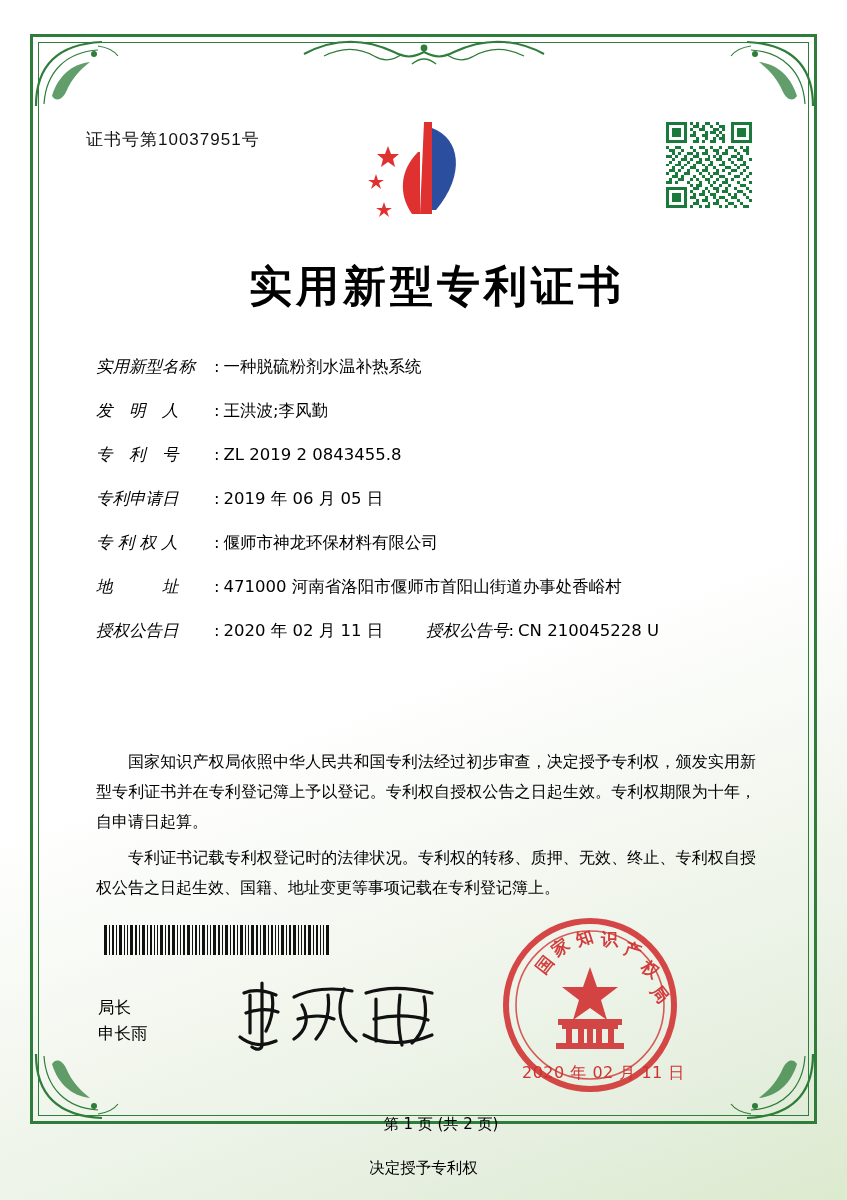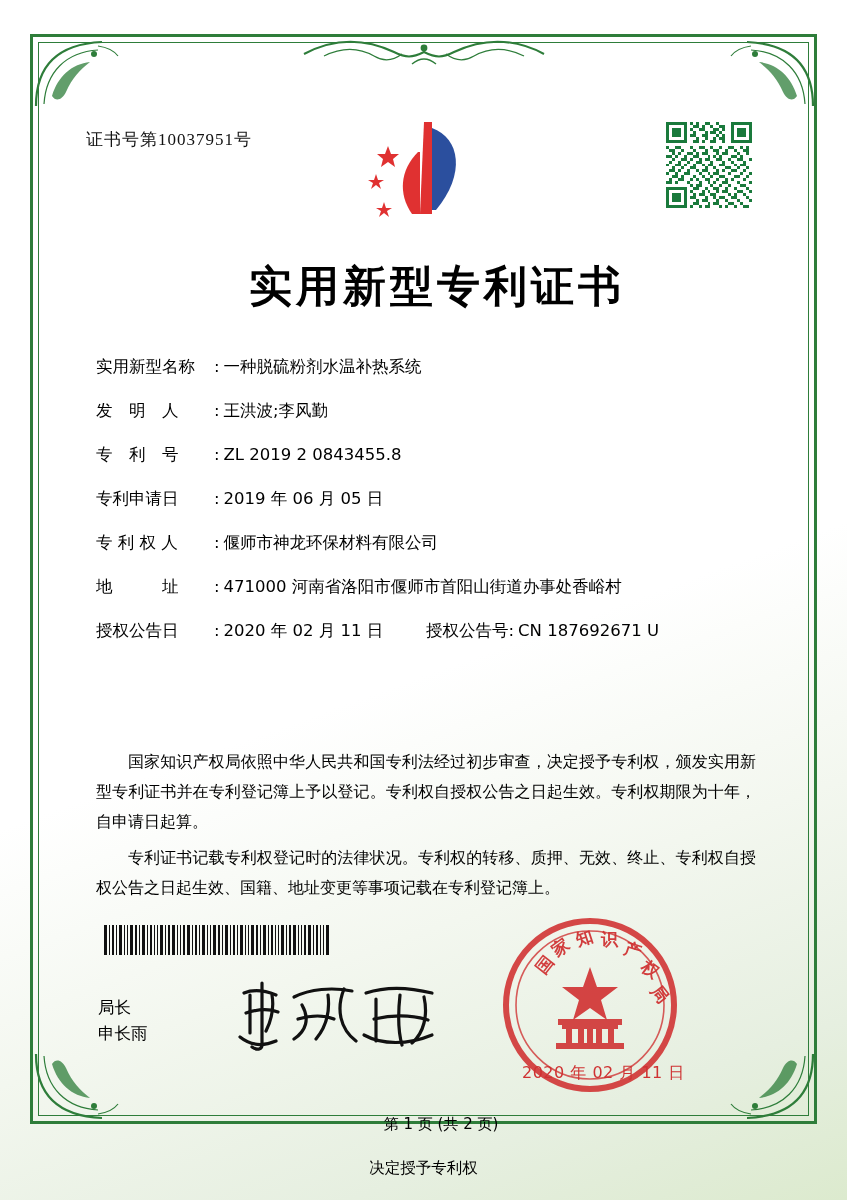--- a/index.html
+++ b/index.html
@@ -54,21 +54,21 @@
   }
   .top-flourish svg { width: 100%; height: 100%; display: block; }
 
   
   .cert-number {
     position: absolute;
     left: 86px; top: 128px;
     font-size: 17px;
     color: #111;
     letter-spacing: 1px;
-    font-family: Liberation Serif, serif;
+    font-family: Liberation Sans, sans-serif;
   }
 
   .logo {
     position: absolute;
     left: 362px; top: 118px;
     width: 120px; height: 110px;
   }
   .logo svg { width: 100%; height: 100%; display: block; }
 
   .qr {
@@ -102,20 +102,21 @@
     align-items: baseline;
     margin-bottom: 22px;
     font-size: 16.5px;
     color: #000;
     font-family: "DejaVu Sans", sans-serif;
   }
   .field-label {
     width: 118px;
     flex: 0 0 118px;
     white-space: nowrap;
+    font-style: italic;
   }
   .field-colon { margin-right: 4px; }
   .field-value { flex: 1; }
 
   .field-row-double {
     display: flex;
     align-items: baseline;
     font-size: 16.5px;
     margin-bottom: 32px;
   }
@@ -520,21 +521,21 @@
 
     <div class="field-row-double">
       <div class="fr-left">
         <span class="field-label">授权公告日</span>
         <span class="field-colon">:</span>
         <span>2020 年 02 月 11 日</span>
       </div>
       <div class="fr-right">
         <span class="field-label">授权公告号</span>
         <span class="field-colon">:</span>
-        <span>CN 187692671 U</span>
+        <span>CN 210045228 U</span>
       </div>
     </div>
 
   </div>
 
   <div class="paragraphs">
     <p>国家知识产权局依照中华人民共和国专利法经过初步审查，决定授予专利权，颁发实用新型专利证书并在专利登记簿上予以登记。专利权自授权公告之日起生效。专利权期限为十年，自申请日起算。</p>
     <p>专利证书记载专利权登记时的法律状况。专利权的转移、质押、无效、终止、专利权自授权公告之日起生效、国籍、地址变更等事项记载在专利登记簿上。</p>
   </div>
 

